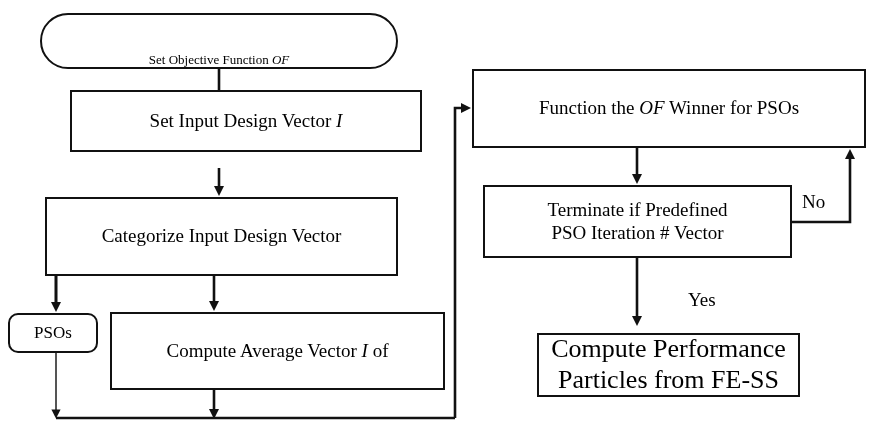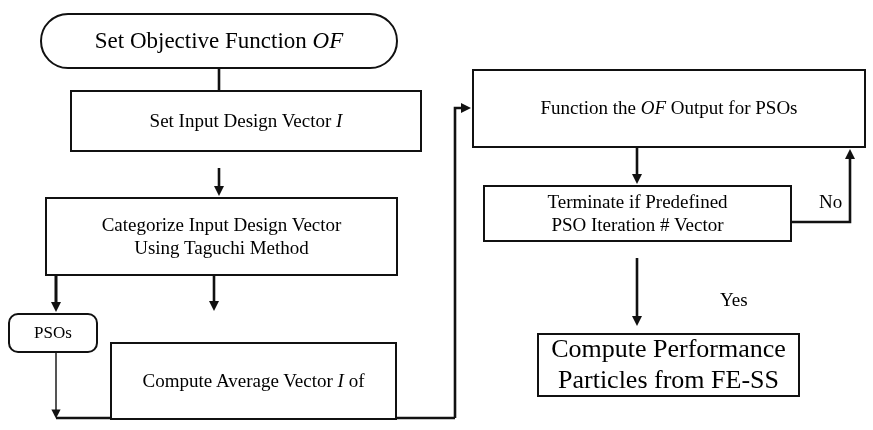--- a/index.html
+++ b/index.html
@@ -37,41 +37,41 @@
     line-height: 1.18;
     z-index: 2;
   }
   .node.stadium {
     border-radius: 999px;
   }
   .node .txt {
     padding: 0 8px;
     white-space: pre-line;
   }
-  .n-objective { left: 40px;  top: 13px;  width: 358px; height: 56px; font-size: 23px; }
+  .n-objective { left: 40px;  top: 13px;  width: 358px; height: 56px; font-size: 13px; align-items: flex-end; }
   .n-input     { left: 70px;  top: 90px; width: 352px; height: 62px; font-size: 19px; }
   .n-categorize{ left: 45px;  top: 197px; width: 353px; height: 79px; font-size: 19px; justify-content: center; }
   .n-psos      { left: 8px;   top: 313px; width: 90px;  height: 40px; font-size: 17px; border-radius: 10px; }
-  .n-average   { left: 110px; top: 312px; width: 287px; height: 78px; font-size: 19px; margin-top: 30px; }
+  .n-average   { left: 110px; top: 312px; width: 335px; height: 78px; font-size: 19px; }
   .n-computeof { left: 472px; top: 69px;  width: 394px; height: 79px; font-size: 19px; }
-  .n-terminate { left: 483px; top: 185px; width: 309px; height: 57px; font-size: 19px; }
+  .n-terminate { left: 483px; top: 185px; width: 309px; height: 73px; font-size: 19px; }
   .n-perf      { left: 537px; top: 333px; width: 263px; height: 64px; font-size: 26px; }
 
   .ital { font-style: italic; }
 
   .edge-label {
     position: absolute;
     color: #000000;
     font-size: 19px;
     z-index: 3;
     background: transparent;
     white-space: nowrap;
   }
-  .lbl-no  { left: 819px; top: 191px; }
-  .lbl-yes { left: 688px; top: 289px; margin-left: 32px; }
+  .lbl-no  { left: 802px; top: 191px; }
+  .lbl-yes { left: 688px; top: 289px; }
 </style>
 </head>
 <body>
 
 <div id="canvas">
 
   <svg id="wires" viewBox="0 0 873 430" xmlns="http://www.w3.org/2000/svg">
     <defs>
       <marker id="ah" markerWidth="12" markerHeight="12" refX="5" refY="5" orient="auto" markerUnits="userSpaceOnUse">
         <path d="M0,0 L10,5 L0,10 z" fill="#111111"></path>
@@ -115,33 +115,33 @@
 
   <div class="node stadium n-objective">
     <span class="txt"><span>Set Objective Function </span><span class="ital">OF</span></span>
   </div>
 
   <div class="node n-input">
     <span class="txt"><span>Set Input Design Vector </span><span class="ital">I</span></span>
   </div>
 
   <div class="node n-categorize">
-    <span class="txt"><span>Categorize Input Design Vector</span><br><span>Using Taguchi Method</span></span>
+    <span class="txt"><span>Categorize Input Design Vector</span><br></span>
   </div>
 
   <div class="node n-psos">
     <span class="txt">PSOs</span>
   </div>
 
   <div class="node n-average">
     <span class="txt"><span>Compute Average Vector </span><span class="ital">I</span><span> of</span><br></span>
   </div>
 
   <div class="node n-computeof">
-    <span class="txt"><span>Function the </span><span class="ital">OF</span><span> Output for PSOs</span><br></span>
+    <span class="txt"><span>Function the </span><span class="ital">OF</span><span> Winner for PSOs</span><br></span>
   </div>
 
   <div class="node n-terminate">
     <span class="txt"><span>Terminate if Predefined</span><br><span>PSO Iteration # Vector</span></span>
   </div>
 
   <div class="node n-perf">
     <span class="txt"><span>Compute Performance</span><br><span>Particles from FE-SS</span></span>
   </div>
 

